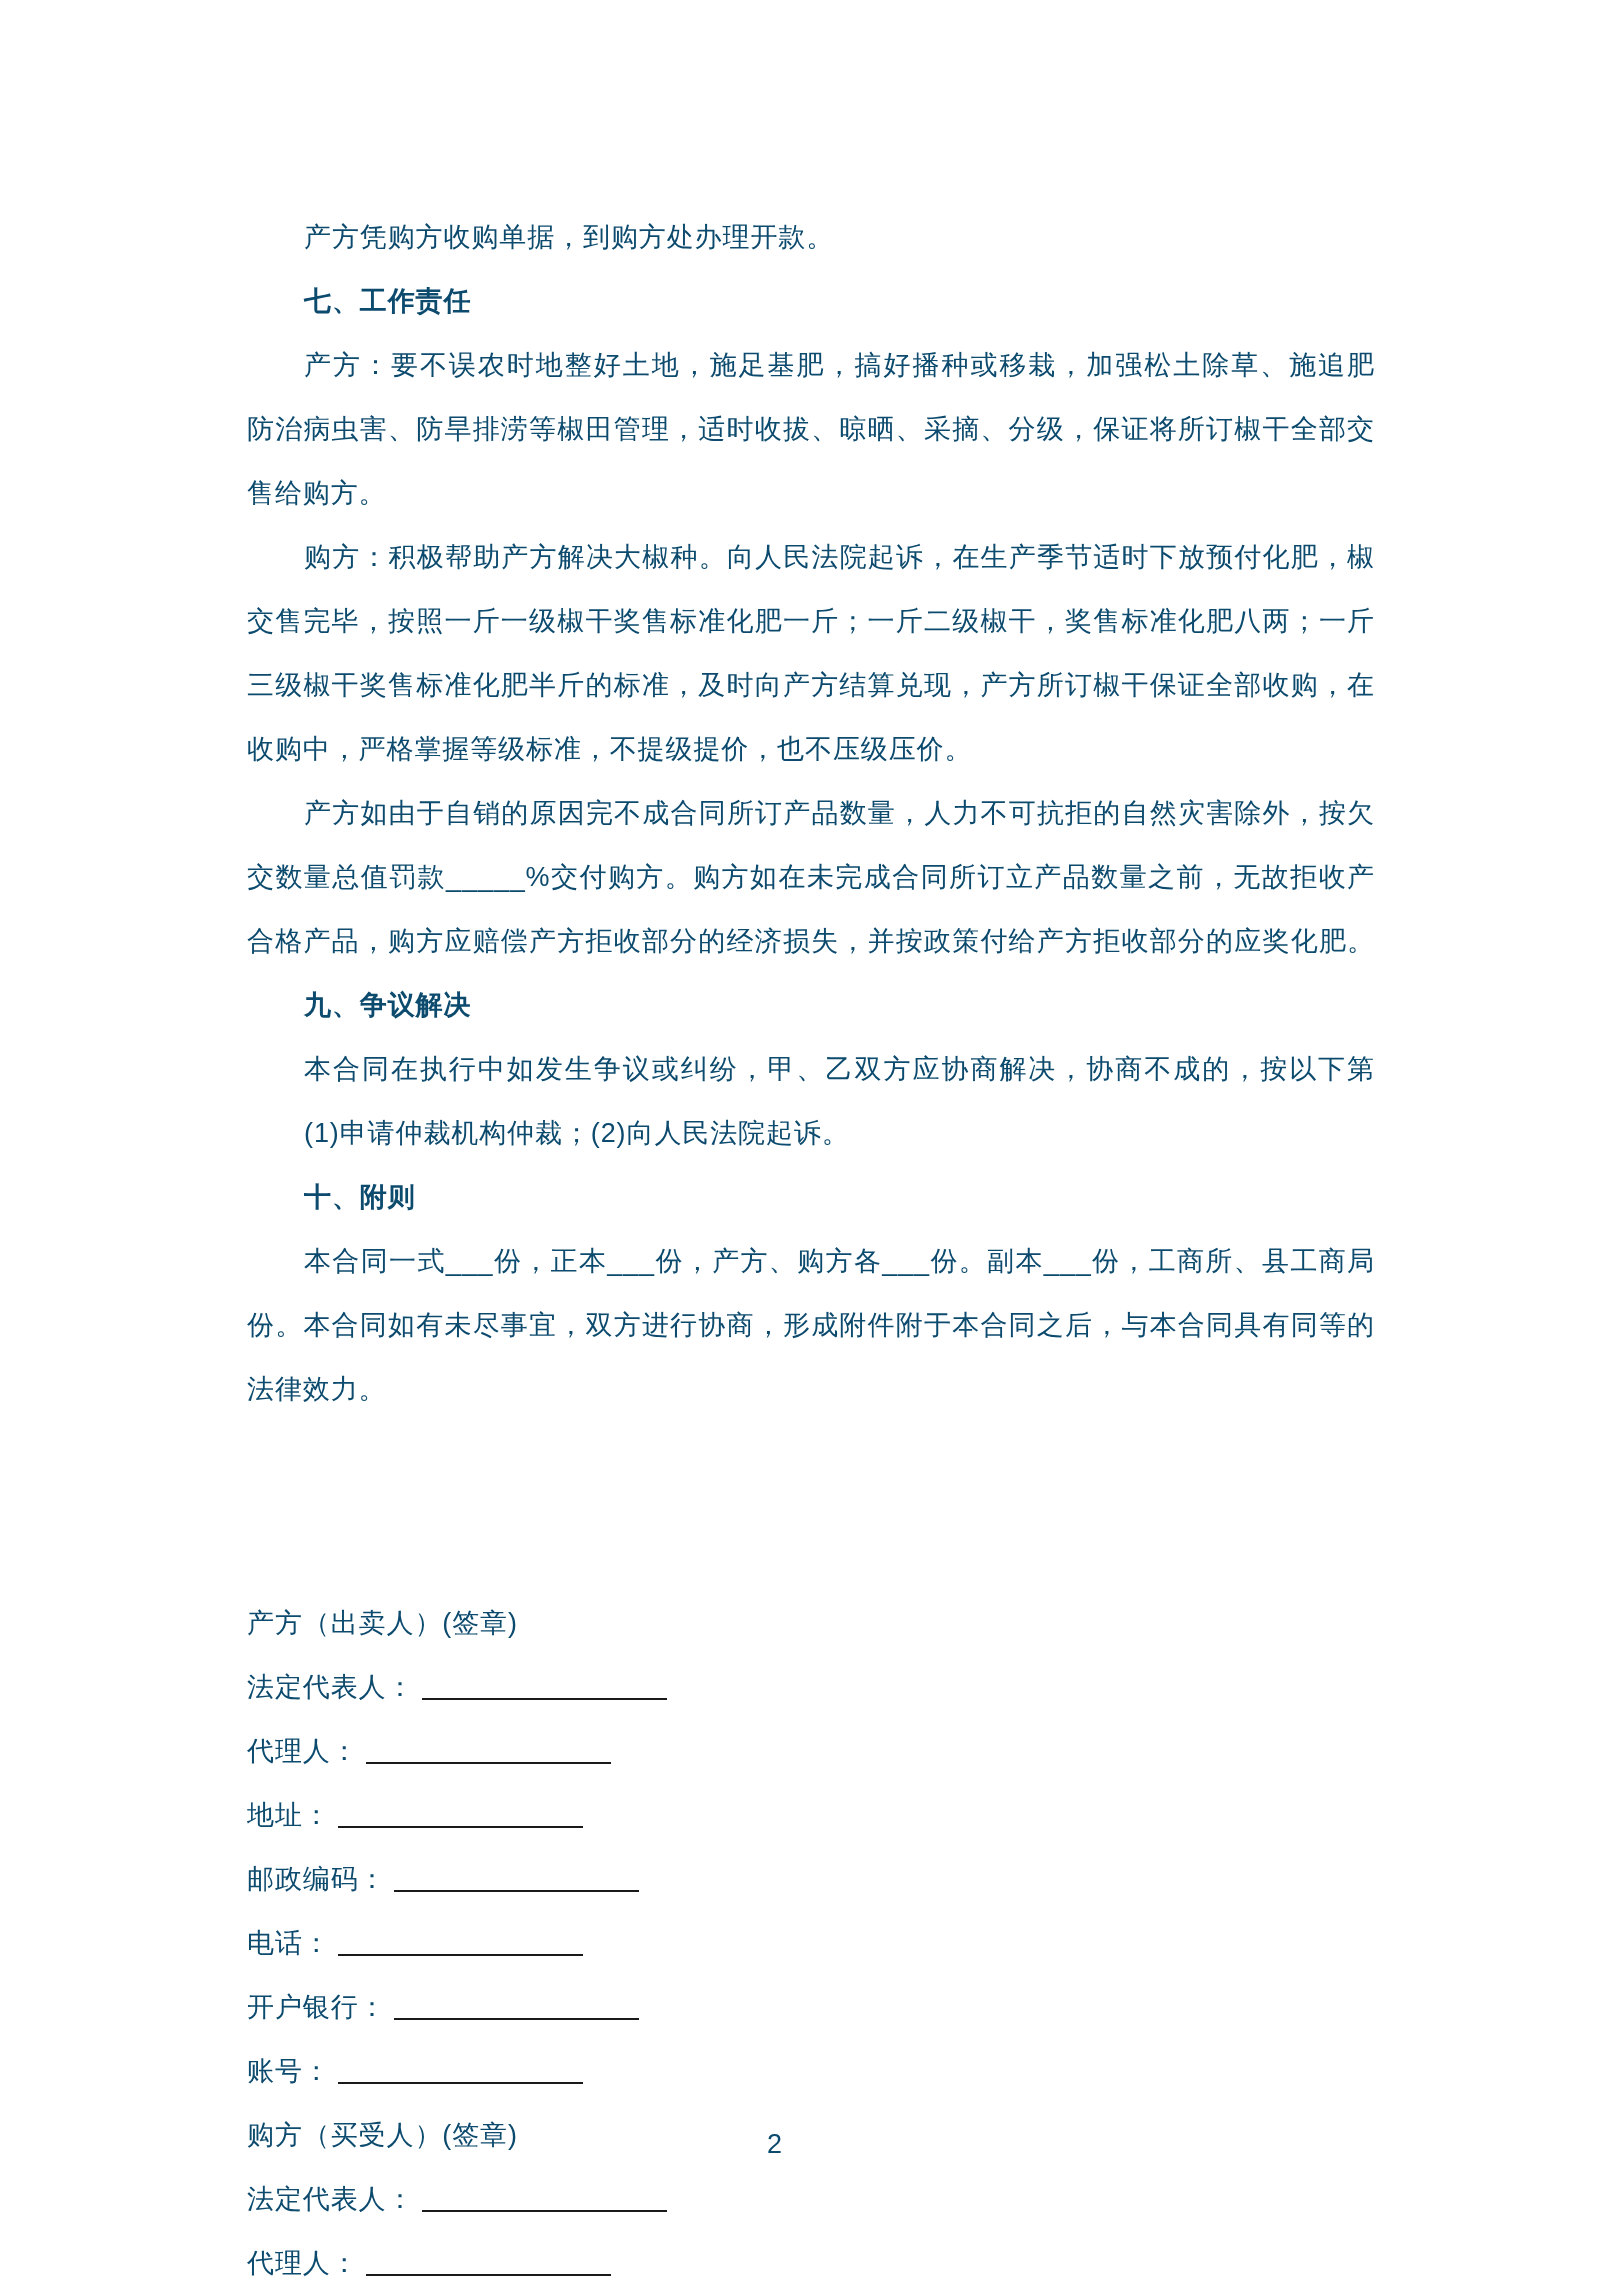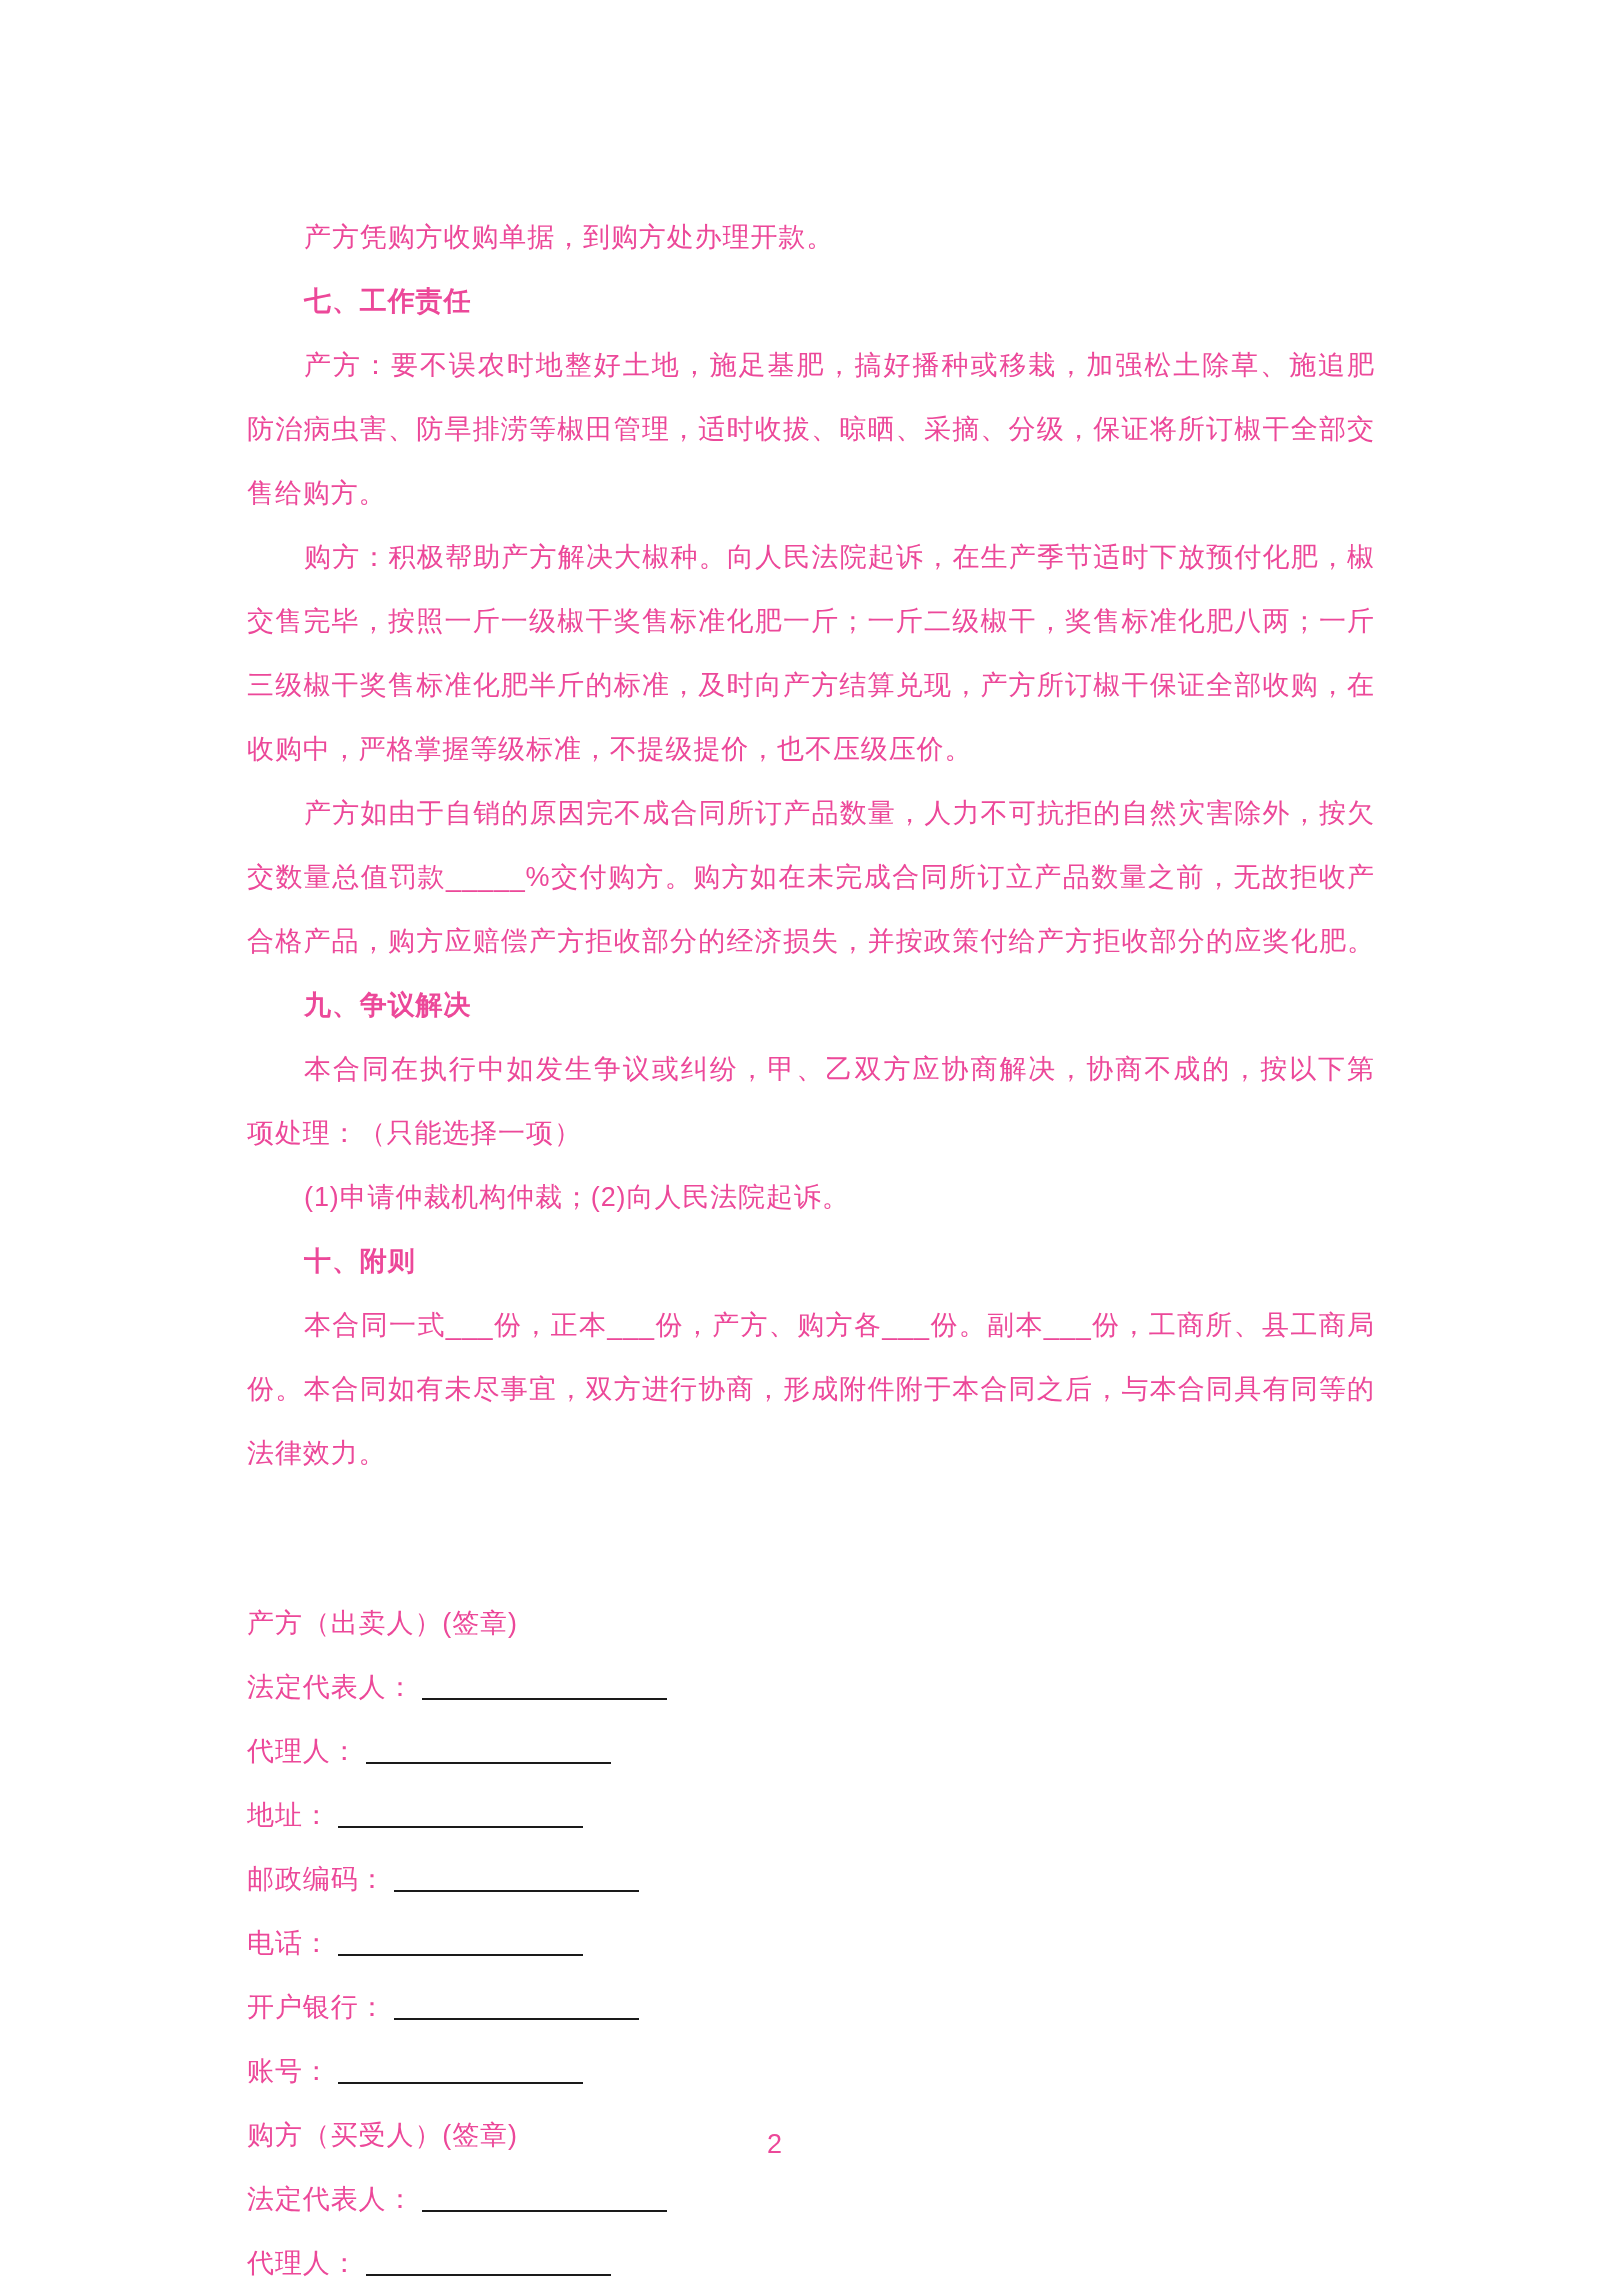--- a/index.html
+++ b/index.html
@@ -5,21 +5,21 @@
   html, body {
     margin: 0;
     padding: 0;
     background: #ffffff;
   }
   .page {
     position: relative;
     width: 1549px;
     height: 2294px;
     background: #ffffff;
-    color: #ec4899;
+    color: #0c4a6e;
     font-family: "Liberation Sans", "DejaVu Sans", sans-serif;
     overflow: hidden;
   }
   .content {
     position: absolute;
     left: 247px;
     top: 205px;
     width: 1128px;
   }
   .line {
@@ -87,21 +87,20 @@
     <div class="line">售给购方。</div>
     <div class="line indent full">购方：积极帮助产方解决大椒种。向人民法院起诉，在生产季节适时下放预付化肥，椒干</div>
     <div class="line full">交售完毕，按照一斤一级椒干奖售标准化肥一斤；一斤二级椒干，奖售标准化肥八两；一斤</div>
     <div class="line full">三级椒干奖售标准化肥半斤的标准，及时向产方结算兑现，产方所订椒干保证全部收购，在</div>
     <div class="line">收购中，严格掌握等级标准，不提级提价，也不压级压价。</div>
     <div class="line indent full">产方如由于自销的原因完不成合同所订产品数量，人力不可抗拒的自然灾害除外，按欠</div>
     <div class="line full">交数量总值罚款_____%交付购方。购方如在未完成合同所订立产品数量之前，无故拒收产方</div>
     <div class="line full">合格产品，购方应赔偿产方拒收部分的经济损失，并按政策付给产方拒收部分的应奖化肥。</div>
     <div class="line indent heading">九、争议解决</div>
     <div class="line indent full">本合同在执行中如发生争议或纠纷，甲、乙双方应协商解决，协商不成的，按以下第(__)</div>
-    <div class="line">项处理：（只能选择一项）</div>
     <div class="line indent">(1)申请仲裁机构仲裁；(2)向人民法院起诉。</div>
     <div class="line indent heading">十、附则</div>
     <div class="line indent full">本合同一式___份，正本___份，产方、购方各___份。副本___份，工商所、县工商局各</div>
     <div class="line full">份。本合同如有未尽事宜，双方进行协商，形成附件附于本合同之后，与本合同具有同等的</div>
     <div class="line">法律效力。</div>
   </div>
 
   <div class="sig">
 
     <div class="sig-col">

